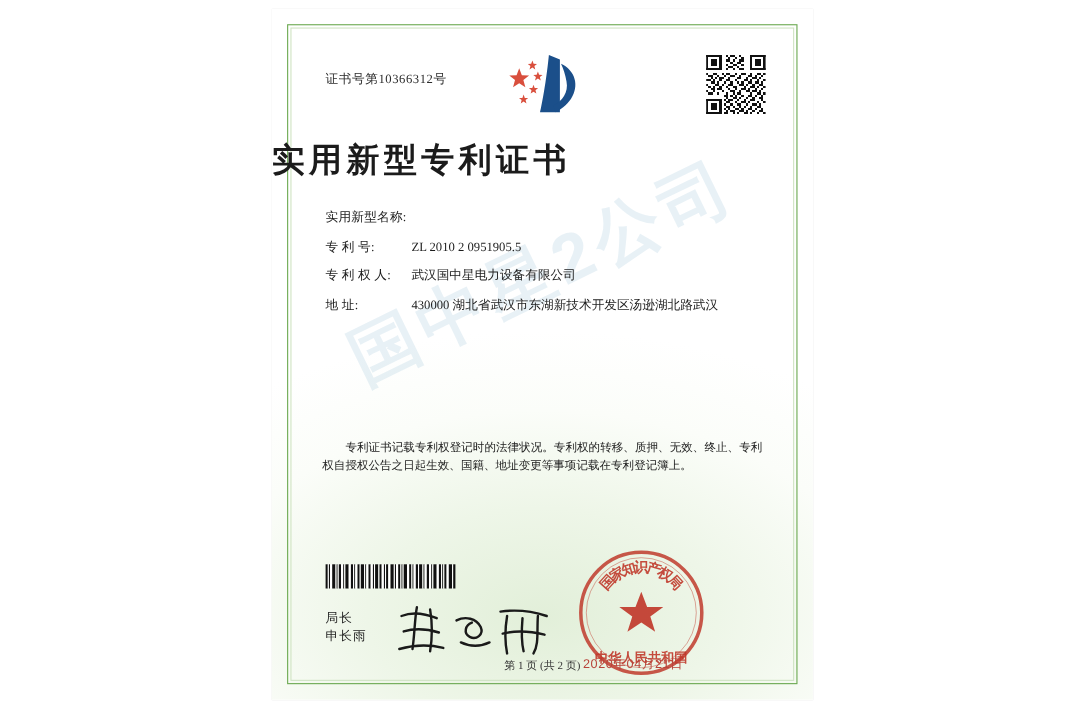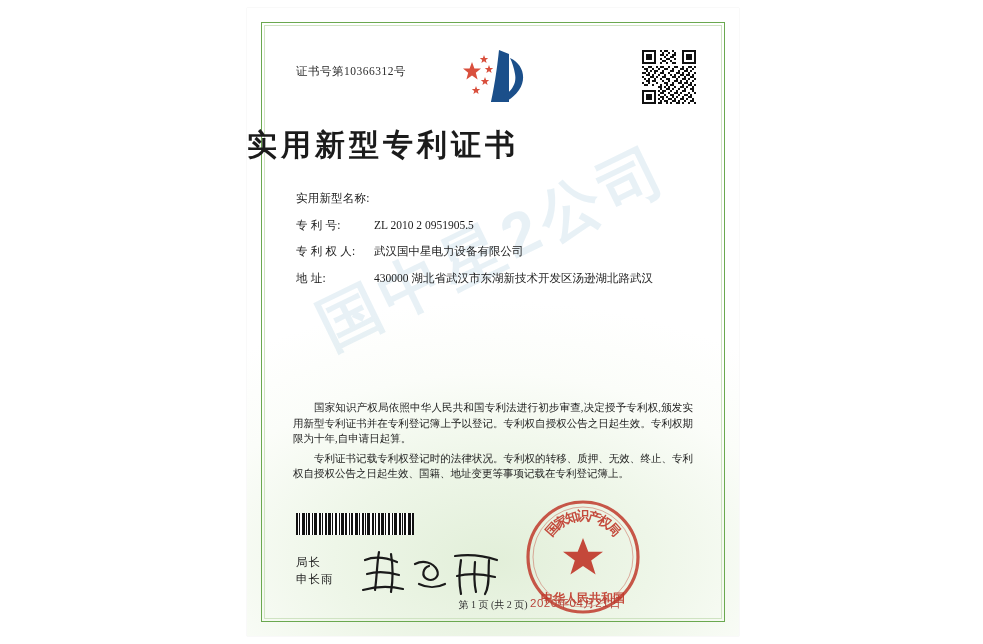--- a/index.html
+++ b/index.html
@@ -441,21 +441,20 @@
         <div class="field-label">地 址:</div>
         <div class="field-value field-value-2line">
           <div>430000 湖北省武汉市东湖新技术开发区汤逊湖北路武汉</div>
         </div>
       </div>
 
 
     </div>
 
     <div class="paras">
-      <p>国家知识产权局依照中华人民共和国专利法进行初步审查,决定授予专利权,颁发实用新型专利证书并在专利登记簿上予以登记。专利权自授权公告之日起生效。专利权期限为十年,自申请日起算。</p>
       <p>专利证书记载专利权登记时的法律状况。专利权的转移、质押、无效、终止、专利权自授权公告之日起生效、国籍、地址变更等事项记载在专利登记簿上。</p>
     </div>
 
     <div class="barcode">
       <i style="width:2px"></i>
         <i style="width:1px;background:#fff"></i>
       <i style="width:1px"></i>
         <i style="width:2px;background:#fff"></i>
       <i style="width:3px"></i>
         <i style="width:1px;background:#fff"></i>

